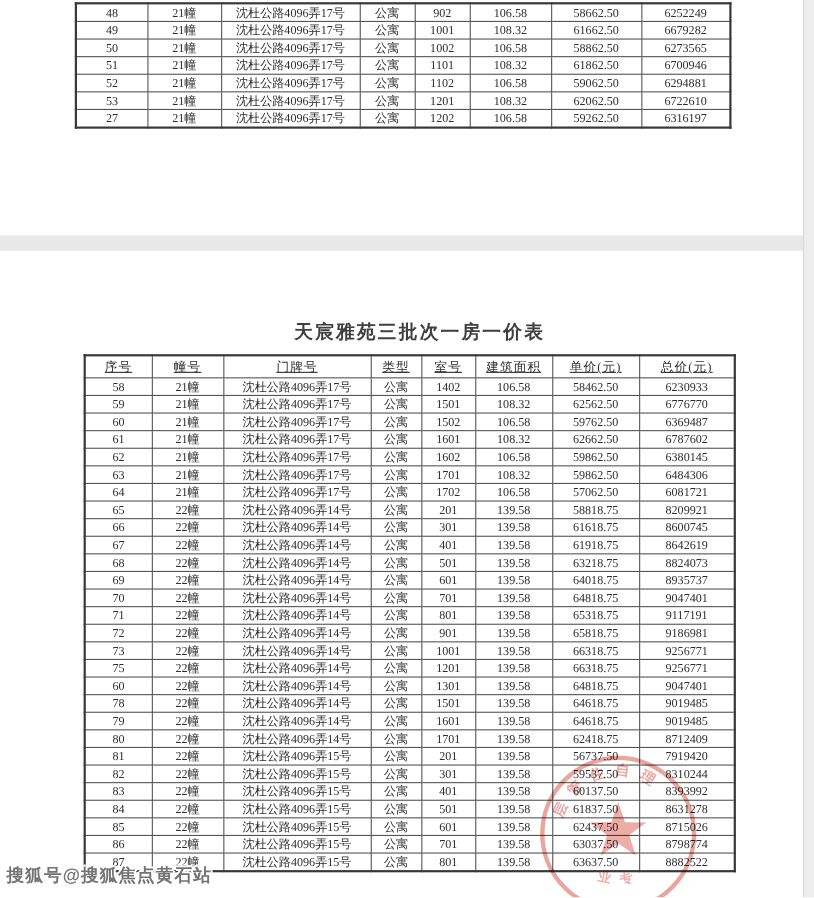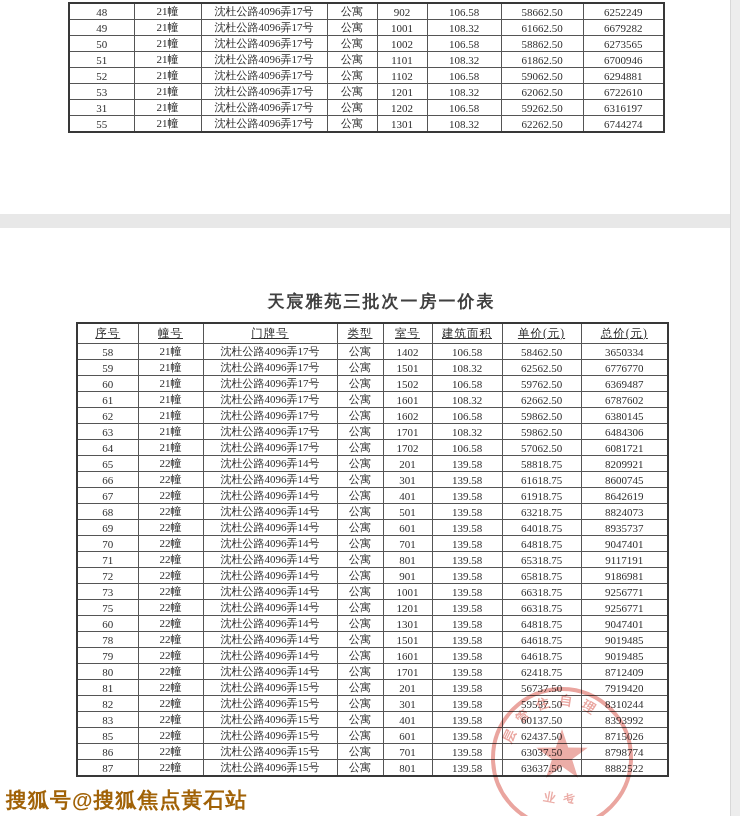--- a/index.html
+++ b/index.html
@@ -39,21 +39,21 @@
   }
 
   .seal{
     position:absolute;left:487px;top:455px;width:150px;height:150px;
     mix-blend-mode:multiply;opacity:.9;z-index:2;
   }
 
   .watermark{
     position:absolute;left:6px;top:786px;z-index:6;
     font-family:"Liberation Sans","DejaVu Sans",sans-serif;
-    font-size:21px;font-weight:900;color:#a16207;letter-spacing:1px;
+    font-size:16px;font-weight:900;color:#737373;letter-spacing:1px;
     text-shadow:
       -2px 0 0 #fff, 2px 0 0 #fff, 0 -2px 0 #fff, 0 2px 0 #fff,
       -1px -1px 0 #fff, 1px -1px 0 #fff, -1px 1px 0 #fff, 1px 1px 0 #fff;
     white-space:nowrap;
   }
 </style>
 </head>
 <body>
 
 <div class="page page1">
@@ -123,38 +123,28 @@
           <td>53</td>
           <td>21幢</td>
           <td>沈杜公路4096弄17号</td>
           <td>公寓</td>
           <td>1201</td>
           <td>108.32</td>
           <td>62062.50</td>
           <td>6722610</td>
         </tr>
         <tr>
-          <td>31</td>
+          <td>27</td>
           <td>21幢</td>
           <td>沈杜公路4096弄17号</td>
           <td>公寓</td>
           <td>1202</td>
           <td>106.58</td>
           <td>59262.50</td>
           <td>6316197</td>
-        </tr>
-        <tr>
-          <td>55</td>
-          <td>21幢</td>
-          <td>沈杜公路4096弄17号</td>
-          <td>公寓</td>
-          <td>1301</td>
-          <td>108.32</td>
-          <td>62262.50</td>
-          <td>6744274</td>
         </tr>
       </tbody>
     </table>
 </div>
 
 <div class="page-divider"></div>
 
 <div class="page page2">
   <div class="doc-title">天宸雅苑三批次一房一价表</div>
 
@@ -183,21 +173,21 @@
       </thead>
       <tbody>
         <tr>
           <td>58</td>
           <td>21幢</td>
           <td>沈杜公路4096弄17号</td>
           <td>公寓</td>
           <td>1402</td>
           <td>106.58</td>
           <td>58462.50</td>
-          <td>3650334</td>
+          <td>6230933</td>
         </tr>
         <tr>
           <td>59</td>
           <td>21幢</td>
           <td>沈杜公路4096弄17号</td>
           <td>公寓</td>
           <td>1501</td>
           <td>108.32</td>
           <td>62562.50</td>
           <td>6776770</td>
@@ -414,20 +404,30 @@
         </tr>
         <tr>
           <td>83</td>
           <td>22幢</td>
           <td>沈杜公路4096弄15号</td>
           <td>公寓</td>
           <td>401</td>
           <td>139.58</td>
           <td>60137.50</td>
           <td>8393992</td>
+        </tr>
+        <tr>
+          <td>84</td>
+          <td>22幢</td>
+          <td>沈杜公路4096弄15号</td>
+          <td>公寓</td>
+          <td>501</td>
+          <td>139.58</td>
+          <td>61837.50</td>
+          <td>8631278</td>
         </tr>
         <tr>
           <td>85</td>
           <td>22幢</td>
           <td>沈杜公路4096弄15号</td>
           <td>公寓</td>
           <td>601</td>
           <td>139.58</td>
           <td>62437.50</td>
           <td>8715026</td>

